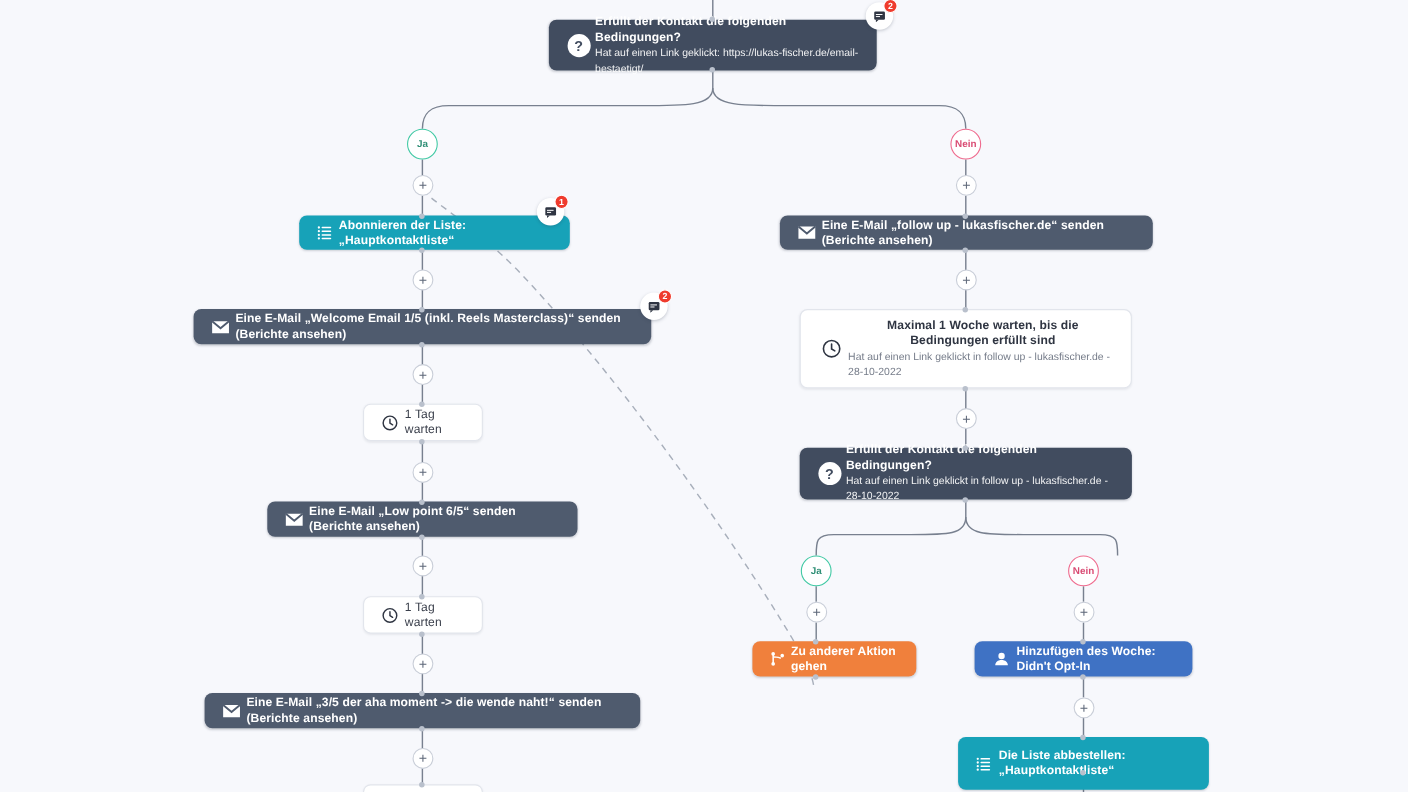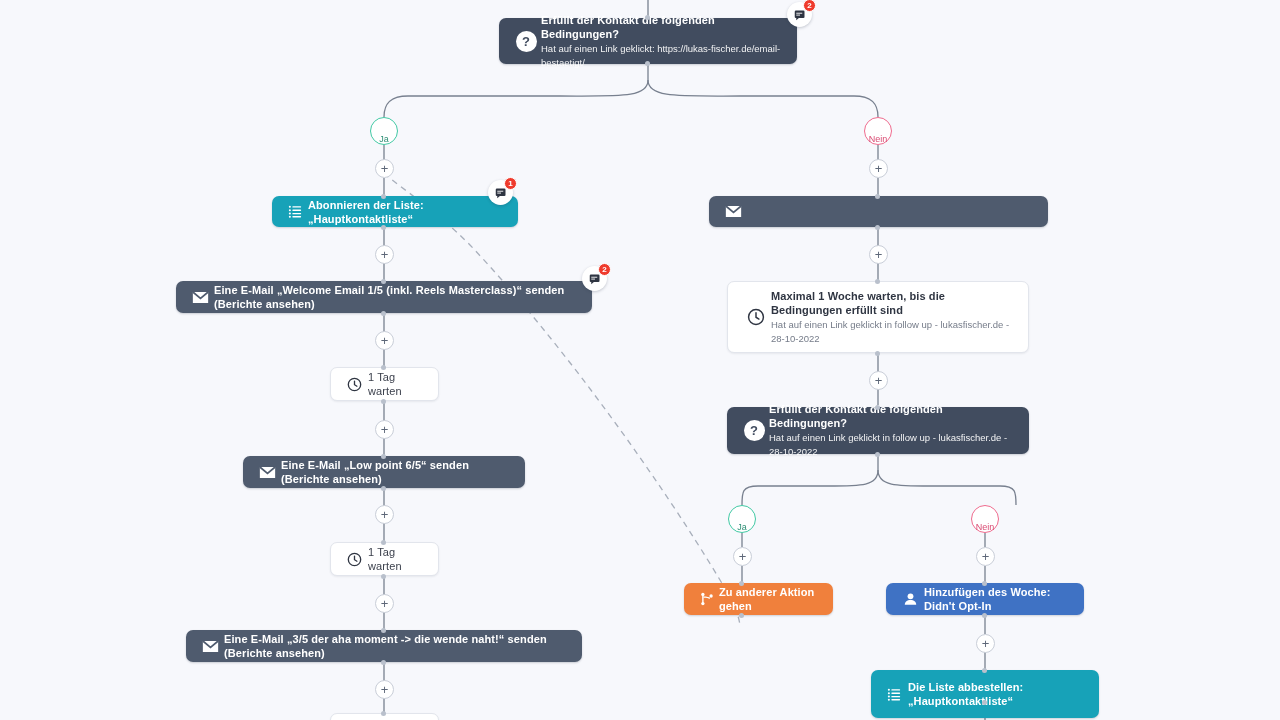--- a/index.html
+++ b/index.html
@@ -32,21 +32,21 @@
   }
   .node.dark.cond{background:#414c5f;}
   .node.teal{background:#17a2b8;color:#fff;box-shadow:0 1px 2px rgba(40,50,70,.2);}
   .node.orange{background:#f0803c;color:#fff;box-shadow:0 1px 2px rgba(40,50,70,.2);margin-left:16px;}
   .node.blue{background:#3f72c4;color:#fff;box-shadow:0 1px 2px rgba(40,50,70,.2);}
   .node.white{background:#ffffff;color:#3a3f4b;border:1px solid #e2e5ec;box-shadow:0 1px 2px rgba(40,50,70,.08);}
 
   .t-title{font-size:11px;font-weight:bold;line-height:14px;letter-spacing:.1px;}
   .t-sub{font-size:9.5px;font-weight:normal;line-height:14px;opacity:.93;margin-top:1px;}
   .t-one{font-size:11px;font-weight:bold;line-height:14px;letter-spacing:.1px;}
-  .node.white .t-title{color:#2f3542;font-weight:bold;font-size:11px;}
+  .node.white .t-title{color:#2f3542;font-weight:bold;font-size:11px;text-align:center;}
   .node.white .t-sub{color:#6b7280;font-weight:normal;font-size:9.5px;}
   .node.white .t-one{color:#3a3f4b;font-weight:normal;font-size:11px;}
 
   
   .qcircle{
     width:21px;height:21px;border-radius:50%;
     background:#ffffff;color:#414c5f;
     font-size:13px;font-weight:bold;
     display:flex;align-items:center;justify-content:center;
   }
@@ -57,22 +57,22 @@
     background:#fff;border:1px solid #c9ced8;
     display:flex;align-items:center;justify-content:center;
     color:#5d6778;font-size:13px;line-height:1;z-index:6;
     box-sizing:border-box;
   }
 
   
   .branch{
     position:absolute;width:28px;height:28px;border-radius:50%;
     background:#fff;border:1.6px solid #3bc9a0;
-    display:flex;align-items:flex-end;justify-content:center;
-    font-size:9px;font-weight:normal;z-index:6;box-sizing:border-box;
+    display:flex;align-items:center;justify-content:center;
+    font-size:9px;font-weight:bold;z-index:6;box-sizing:border-box;
   }
   .branch.yes{border-color:#41c9a4;color:#2f8f76;}
   .branch.no{border-color:#ef6b8e;color:#d94b73;}
 
   
   .badge{
     position:absolute;width:25px;height:25px;border-radius:50%;
     background:#fff;z-index:8;
     display:flex;align-items:center;justify-content:center;
     box-shadow:0 1px 3px rgba(40,50,70,.25);
@@ -323,20 +323,23 @@
   <div class="node white" style="left:330px;top:713px;width:109px;height:34px;padding:0 10px;"></div>
   <div class="dot" style="left:381px;top:711px;"></div>
 
   <div class="node dark" style="left:709px;top:196px;width:339px;height:31px;padding:0 10px;">
     <div class="ico" style="width:28px;">
       <svg width="17" height="13" viewBox="0 0 20 15">
         <path d="M1 1 L19 1 L19 14 L1 14 Z" fill="#ffffff"></path>
         <path d="M1 1 L10 8.5 L19 1" fill="none" stroke="#4f5b6e" stroke-width="2"></path>
       </svg>
     </div>
+    <div class="txt">
+      <div class="t-one">Eine E-Mail „follow up - lukasfischer.de“ senden (Berichte ansehen)</div>
+    </div>
   </div>
   <div class="dot" style="left:875px;top:194px;"></div>
   <div class="dot" style="left:875px;top:225px;"></div>
 
   <div class="node white" style="left:727px;top:281px;width:302px;height:72px;padding:0 12px;">
     <div class="ico" style="width:31px;">
       <svg width="18" height="18" viewBox="0 0 16 16">
         <circle cx="8" cy="8" r="6.6" fill="none" stroke="#2f3542" stroke-width="1.3"></circle>
         <path d="M8 4.3 L8 8.2 L10.6 9.8" fill="none" stroke="#2f3542" stroke-width="1.3" stroke-linecap="round"></path>
       </svg>

